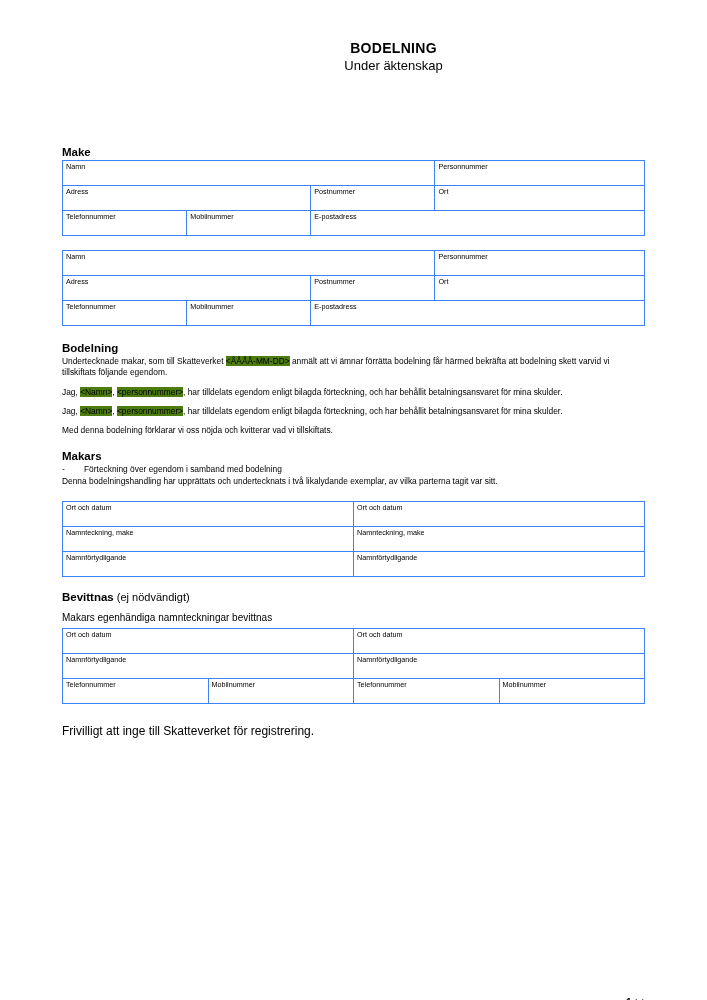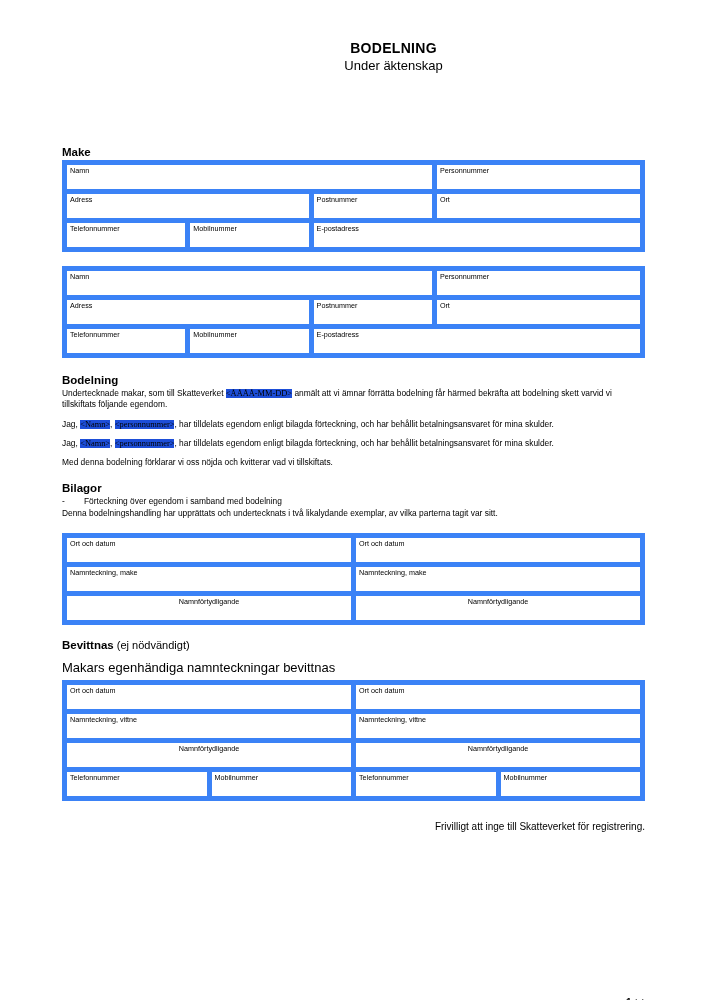--- a/index.html
+++ b/index.html
@@ -40,51 +40,50 @@
     line-height: 1.3;
   }
   
   .section-heading {
     font-size: 11.5px;
     font-weight: bold;
     margin: 0 0 2px 0;
   }
   .section-heading.small-gap { margin-bottom: 1px; }
   .sub-line {
-    font-size: 13px;
+    font-size: 10px;
     line-height: 1.25;
     margin-top: 9px;
   }
   
   table.form {
     width: 100%;
     border-collapse: collapse;
     table-layout: fixed;
     margin-bottom: 0;
   }
   table.form td {
-    border: 5px solid #3b82f6;
+    border: 1px solid #3b82f6;
     vertical-align: top;
     font-size: 7.2px;
     padding: 2px 3px 0 3px;
     height: 22px;
     line-height: 1.1;
   }
   td.tall { height: 38px; }
-  td.dotted-top { border-top: 1px dotted #000000; text-align: center; }
+  td.dotted-top { border-top: 1px dotted #000000; }
   
   .para {
     font-size: 8.4px;
     line-height: 1.32;
     margin: 0;
   }
   .para + .para { margin-top: 8px; }
   .hl {
-    background: #1d4ed8;
-    font-family: Liberation Serif, serif;
+    background: #4d7c0f;
   }
   
   .sp-4 { height: 4px; }
   .sp-14 { height: 14px; }
   .sp-16 { height: 16px; }
   .sp-20 { height: 20px; }
   .sp-56 { height: 56px; }
   
   .bilaga-row {
     font-size: 8.4px;
@@ -94,22 +93,21 @@
   .bilaga-dash { width: 22px; flex: 0 0 22px; }
   
   .footer {
     position: absolute;
     right: 62px;
     bottom: 32px;
     font-size: 9px;
   }
   .footer b { font-size: 10px; }
   .note {
-    font-size: 10px;
-    text-align: right;
+    font-size: 12px;
   }
   .heading-inline-normal {
     font-weight: normal;
     font-size: 11px;
   }
 </style>
 </head>
 <body>
 
 <div class="page">
@@ -169,21 +167,21 @@
   <p class="para"><span>Undertecknade makar, som till Skatteverket </span><span class="hl">&lt;ÅÅÅÅ-MM-DD&gt;</span><span> anmält att vi ämnar förrätta bodelning får härmed bekräfta att bodelning skett varvid vi tillskiftats följande egendom.</span></p>
 
   <p class="para"><span>Jag, </span><span class="hl">&lt;Namn&gt;</span><span>, </span><span class="hl">&lt;personnummer&gt;</span><span>, har tilldelats egendom enligt bilagda förteckning, och har behållit betalningsansvaret för mina skulder.</span></p>
 
   <p class="para"><span>Jag, </span><span class="hl">&lt;Namn&gt;</span><span>, </span><span class="hl">&lt;personnummer&gt;</span><span>, har tilldelats egendom enligt bilagda förteckning, och har behållit betalningsansvaret för mina skulder.</span></p>
 
   <p class="para" style="margin-top:8px">Med denna bodelning förklarar vi oss nöjda och kvitterar vad vi tillskiftats.</p>
 
   <div class="sp-14"></div>
 
-  <div class="section-heading">Bilagor</div>
+  <div class="section-heading">Makars</div>
   <div class="bilaga-row">
     <span class="bilaga-dash">-</span>
     <span>Förteckning över egendom i samband med bodelning</span>
   </div>
 
   <p class="para" style="margin-top:1px">Denna bodelningshandling har upprättats och undertecknats i två likalydande exemplar, av vilka parterna tagit var sitt.</p>
 
   <div class="sp-14"></div>
 
   <table class="form">
@@ -208,24 +206,20 @@
   <div class="section-heading small-gap"><span>Bevittnas</span><span class="heading-inline-normal"> (ej nödvändigt)</span></div>
   <div class="sub-line">Makars egenhändiga namnteckningar bevittnas</div>
   <div class="sp-4"></div>
   <table class="form">
     <tbody>
         <tr>
       <td colspan="2" style="width:50%">Ort och datum</td>
       <td colspan="2" style="width:50%">Ort och datum</td>
     </tr>
     <tr>
-      <td colspan="2" class="tall">Namnteckning, vittne</td>
-      <td colspan="2" class="tall">Namnteckning, vittne</td>
-    </tr>
-    <tr>
       <td colspan="2" class="dotted-top">Namnförtydligande</td>
       <td colspan="2" class="dotted-top">Namnförtydligande</td>
     </tr>
     <tr>
       <td style="width:25%">Telefonnummer</td>
       <td style="width:25%">Mobilnummer</td>
       <td style="width:25%">Telefonnummer</td>
       <td style="width:25%">Mobilnummer</td>
     </tr>
   </tbody>

